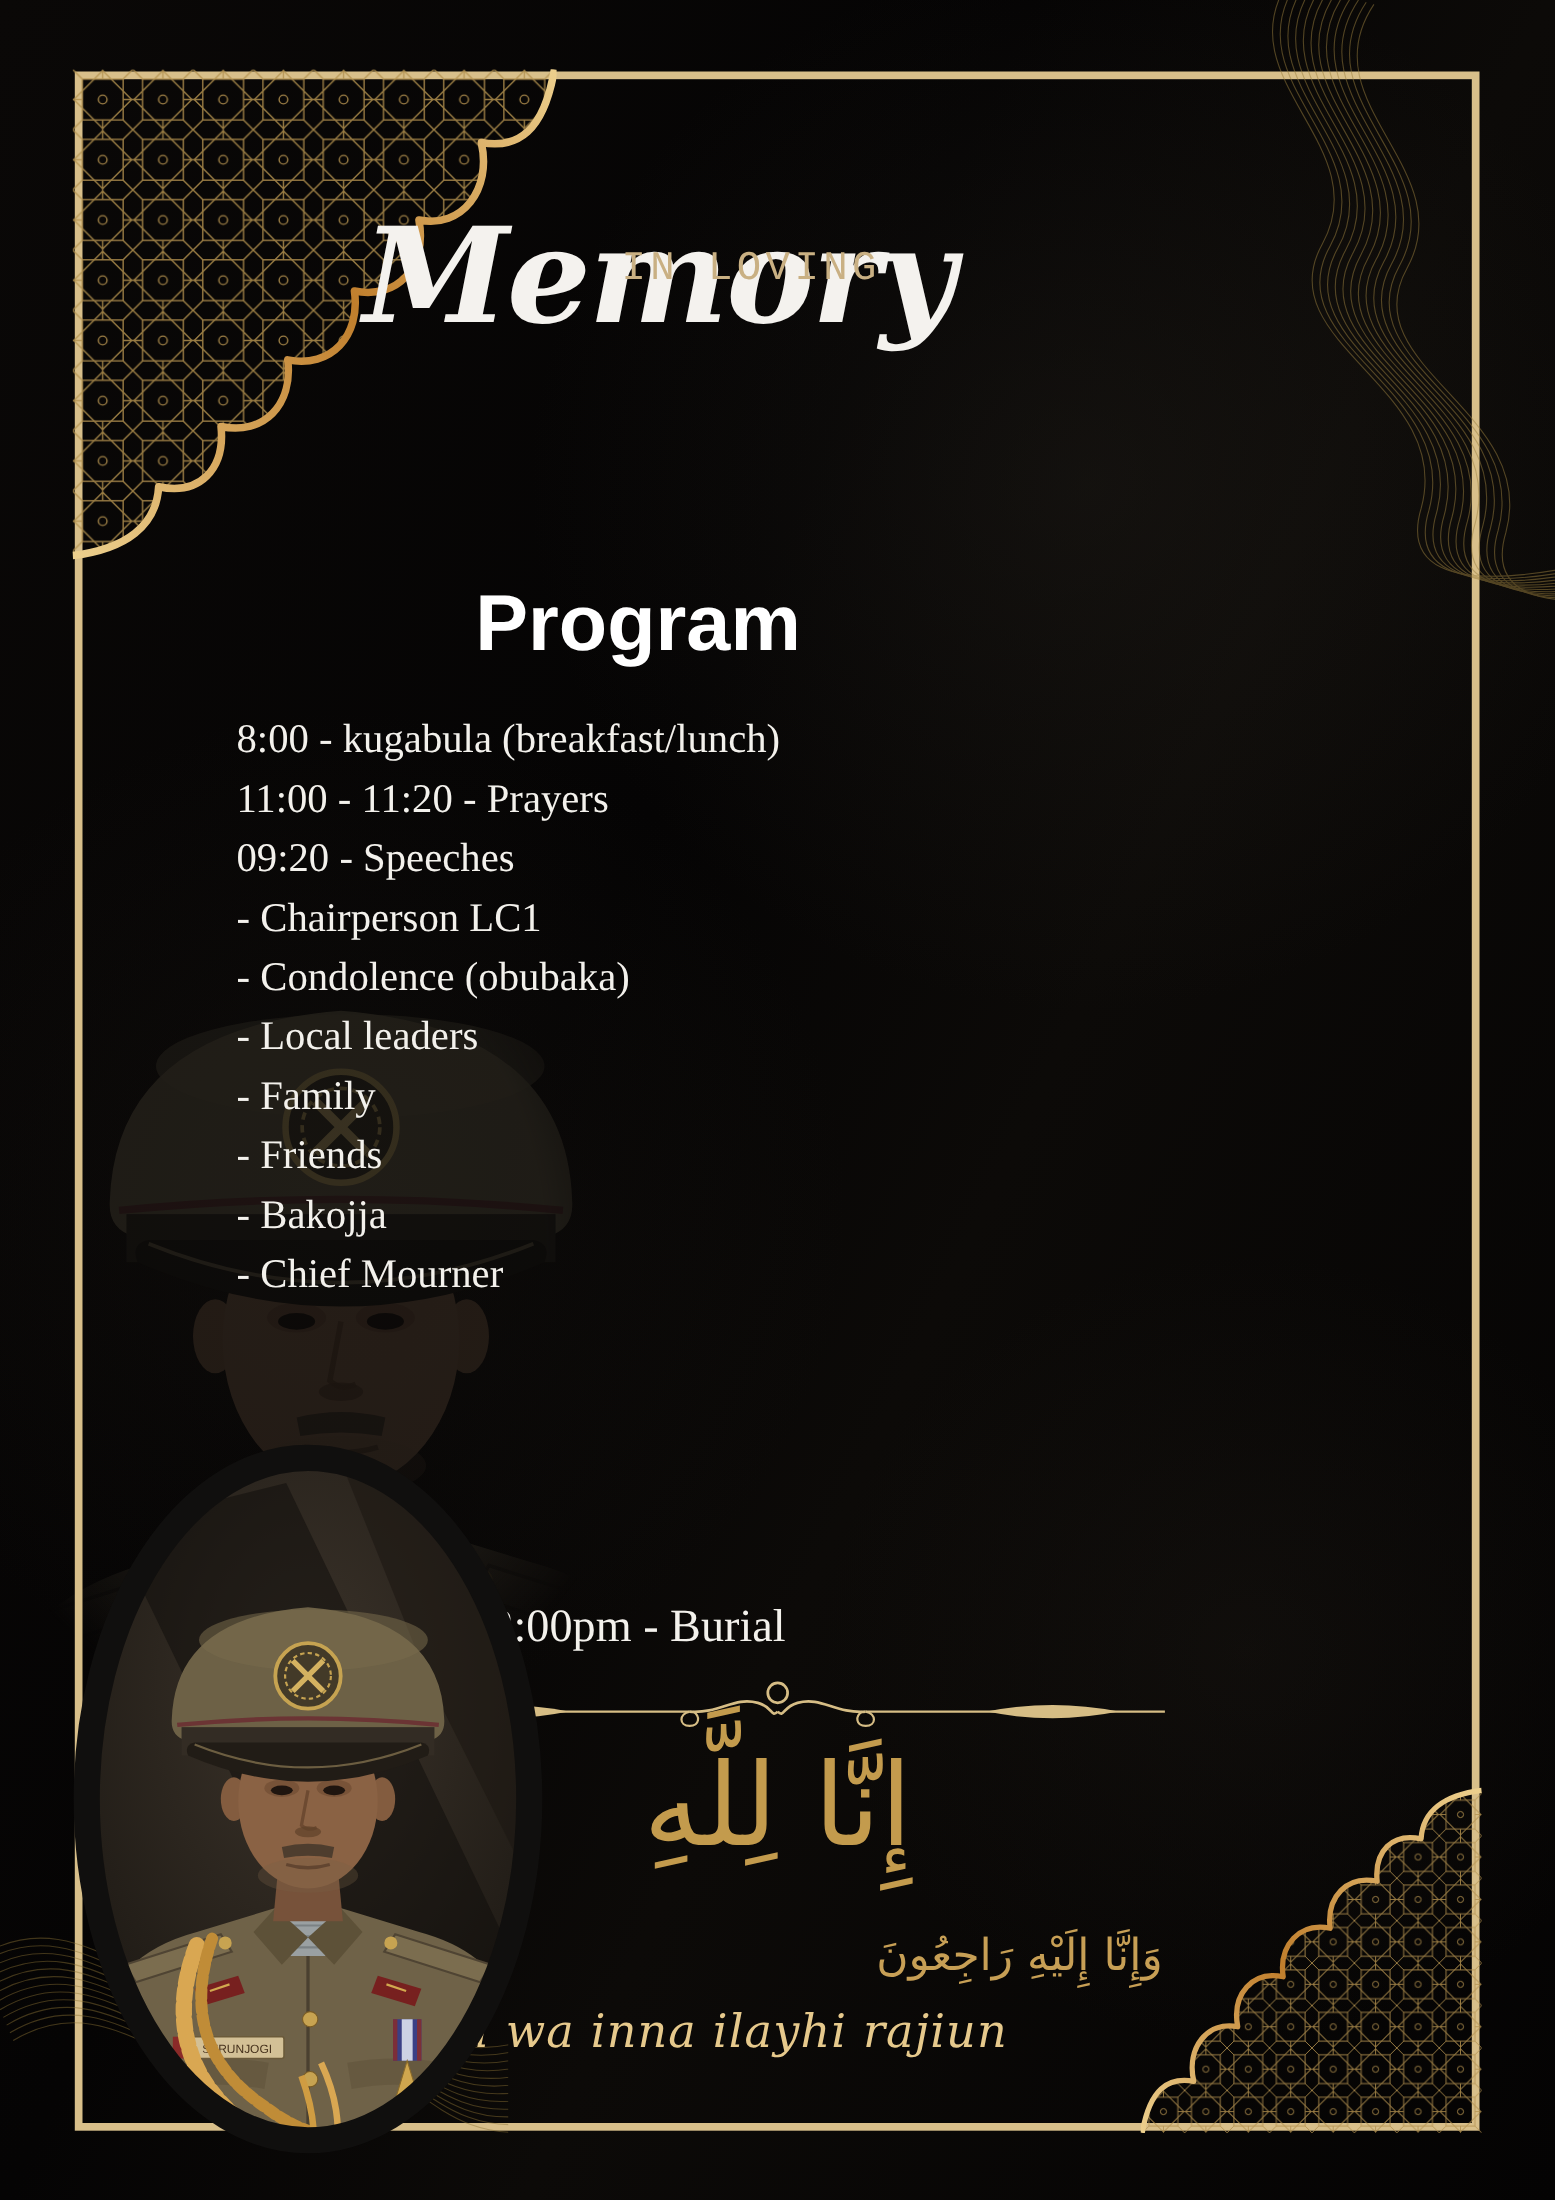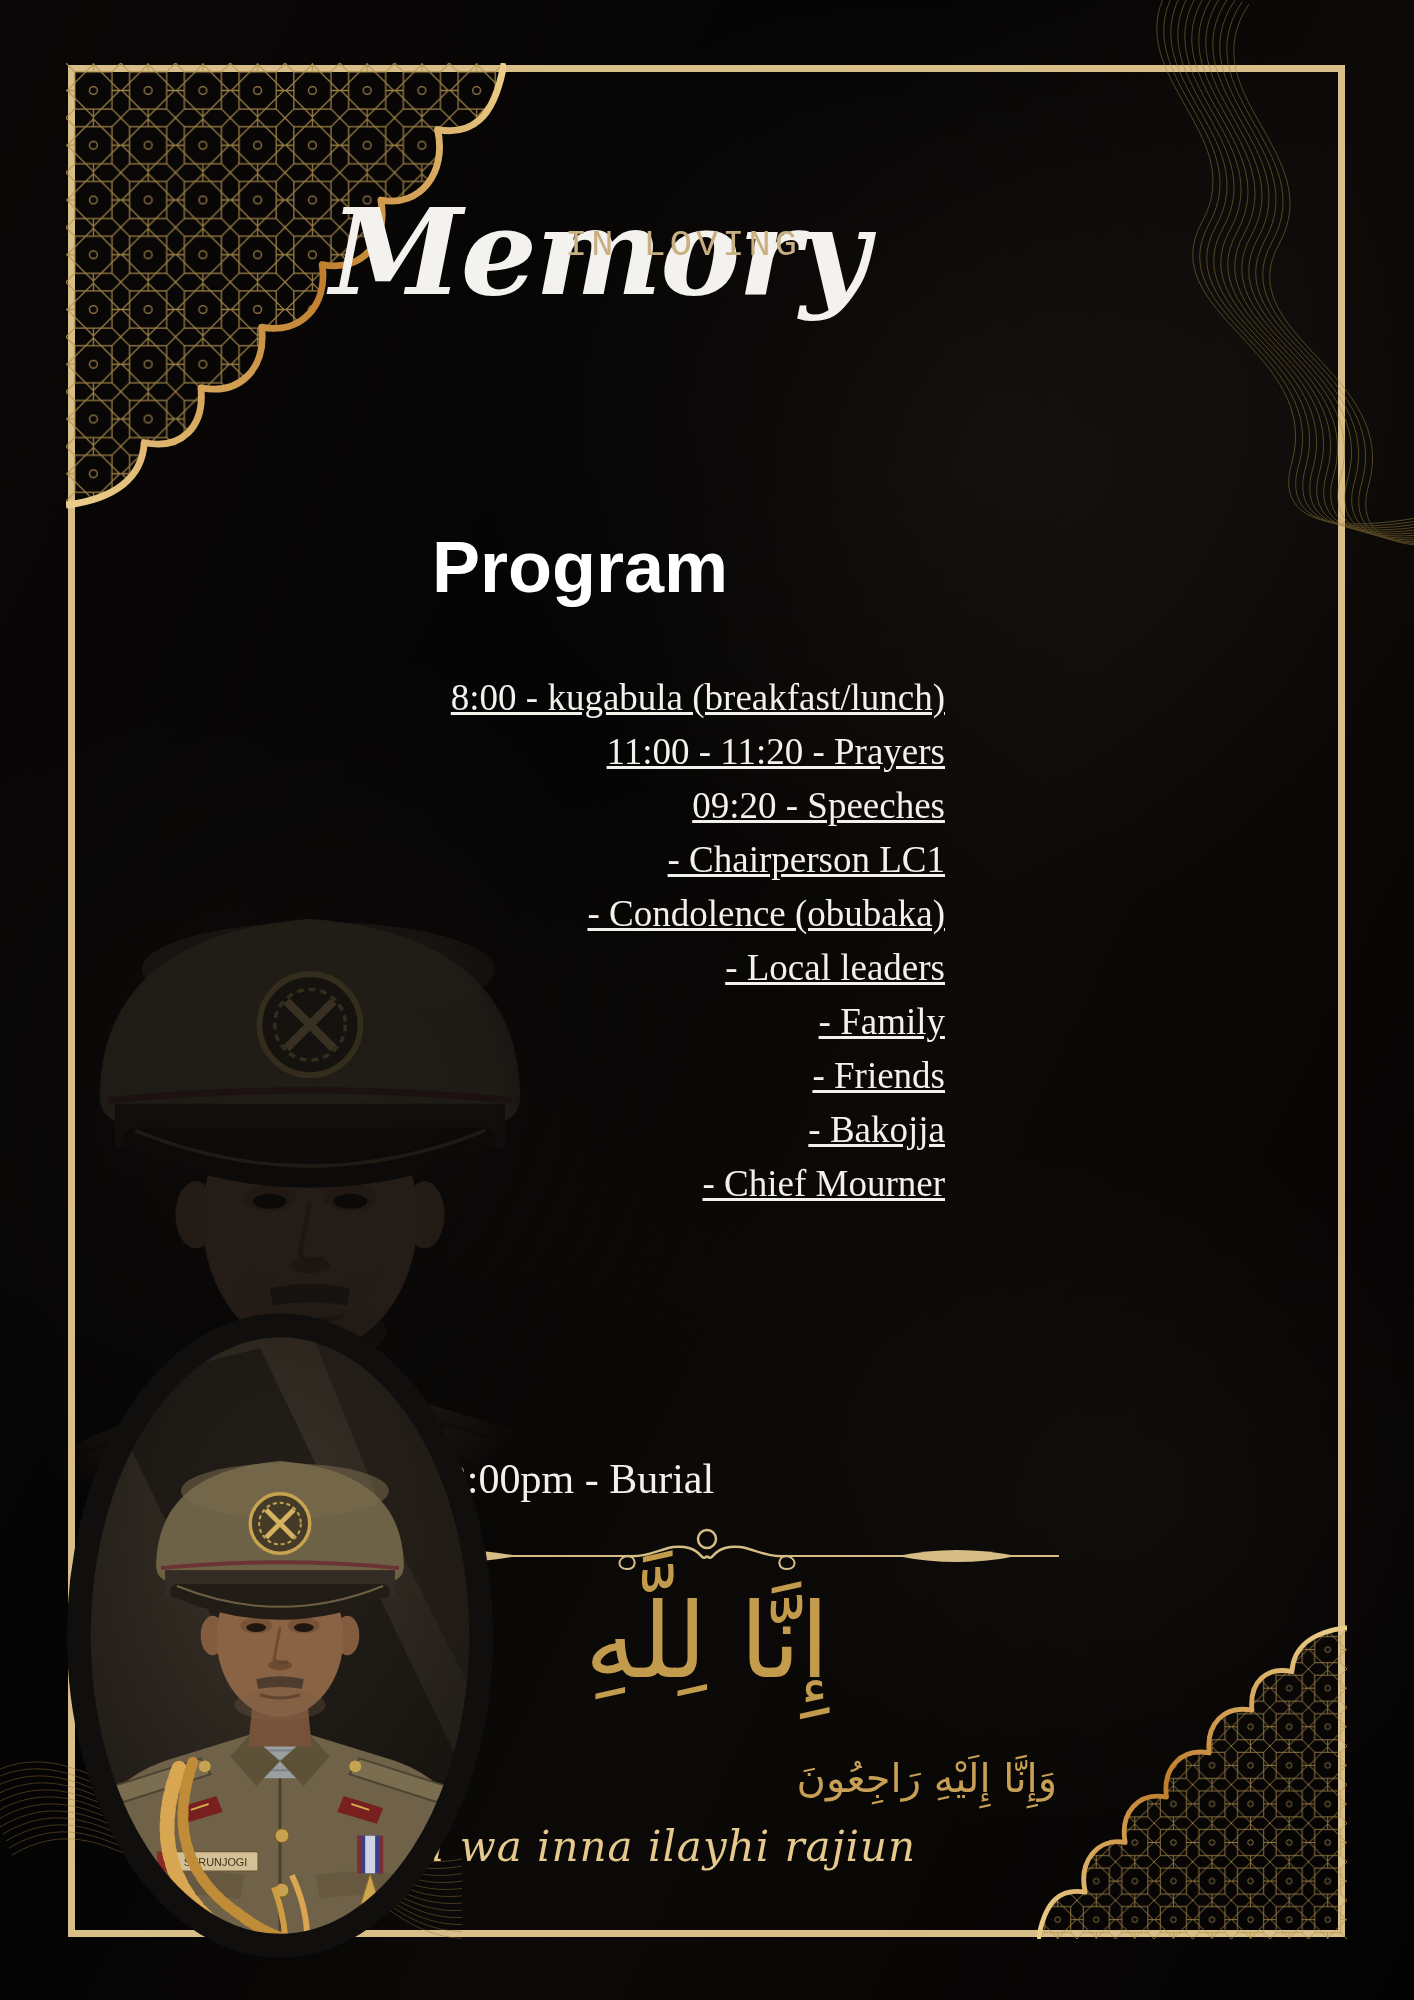--- a/index.html
+++ b/index.html
@@ -38,22 +38,22 @@
     position:absolute;left:565px;top:224px;z-index:7;
     font-family:Liberation Mono, monospace;font-size:37px;letter-spacing:4px;
     color:#c9b083;
   }
   .program-heading{
     position:absolute;left:215px;top:526px;width:730px;z-index:6;
     font-family:"Liberation Sans", sans-serif;font-weight:bold;
     font-size:72px;color:#ffffff;text-align:center;
   }
   .schedule{
-    position:absolute;left:215px;top:671px;width:730px;z-index:6;
-    font-size:37px;line-height:54px;color:#f3f1ec;text-align:right;text-decoration:underline;
+    position:absolute;left:215px;top:646px;width:730px;z-index:6;
+    font-size:37px;line-height:54px;color:#f3f1ec;text-align:left;
   }
   .burial-line{
     position:absolute;left:215px;top:1455px;width:730px;z-index:6;
     font-size:42px;color:#f3f1ec;text-align:center;
   }
   .divider{position:absolute;left:337px;top:1526px;width:740px;height:46px;z-index:6;}
   .arabic-large{
     position:absolute;left:357px;top:1566px;width:700px;z-index:6;
     font-family:"DejaVu Sans", sans-serif;font-size:104px;line-height:1.45;
     color:#c39b4d;text-align:center;direction:rtl;

